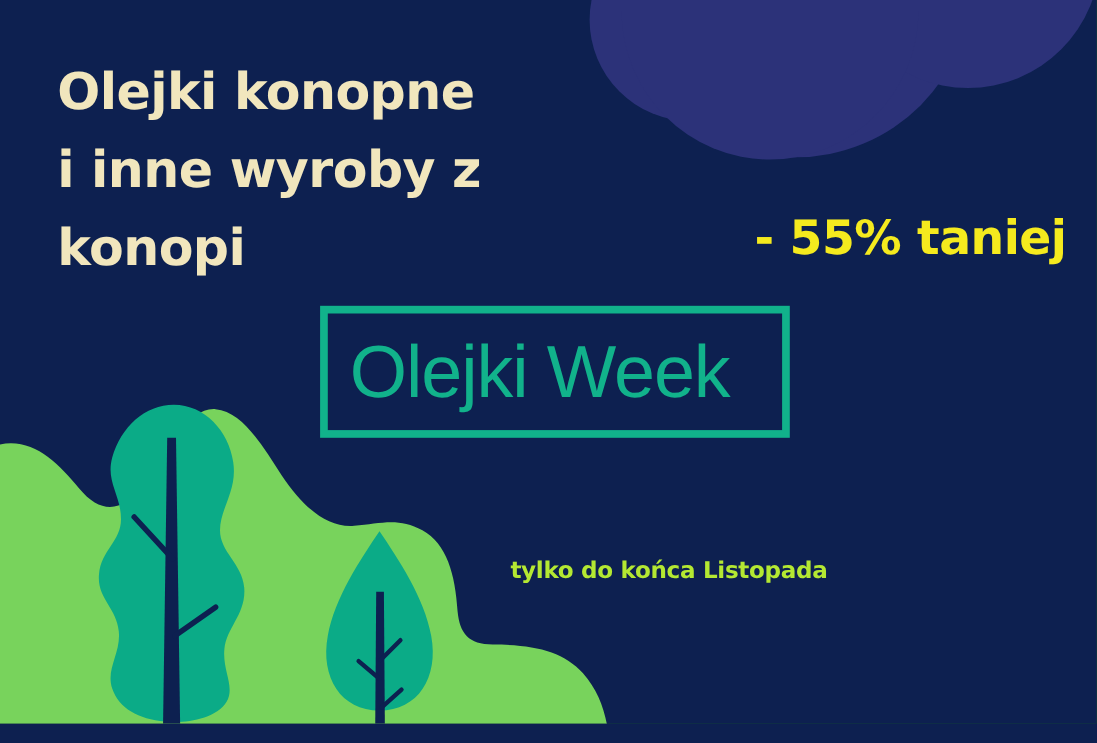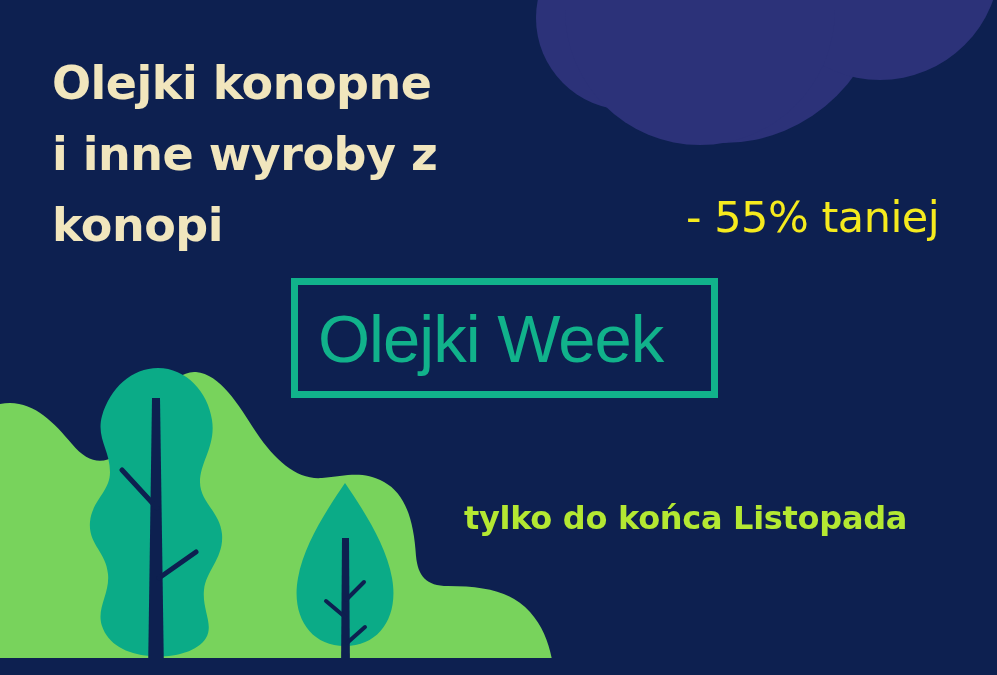--- a/index.html
+++ b/index.html
@@ -37,21 +37,21 @@
     white-space: pre-line;
   }
 
   
   .discount {
     position: absolute;
     left: 686px;
     top: 191px;
     color: #f5ea1e;
     font-family: "DejaVu Sans", sans-serif;
-    font-weight: normal;
+    font-weight: bold;
     font-size: 43px;
     line-height: 52px;
     letter-spacing: -0.5px;
     white-space: nowrap;
   }
 
   
   .gw-box {
     position: absolute;
     left: 291px;
@@ -80,21 +80,21 @@
   }
 
   
   .tagline {
     position: absolute;
     left: 464px;
     top: 498px;
     color: #b4e832;
     font-family: "DejaVu Sans", sans-serif;
     font-weight: bold;
-    font-size: 32px;
+    font-size: 21px;
     line-height: 40px;
     letter-spacing: -0.3px;
     white-space: nowrap;
   }
 </style>
 </head>
 <body>
 
 <div id="banner">
 

